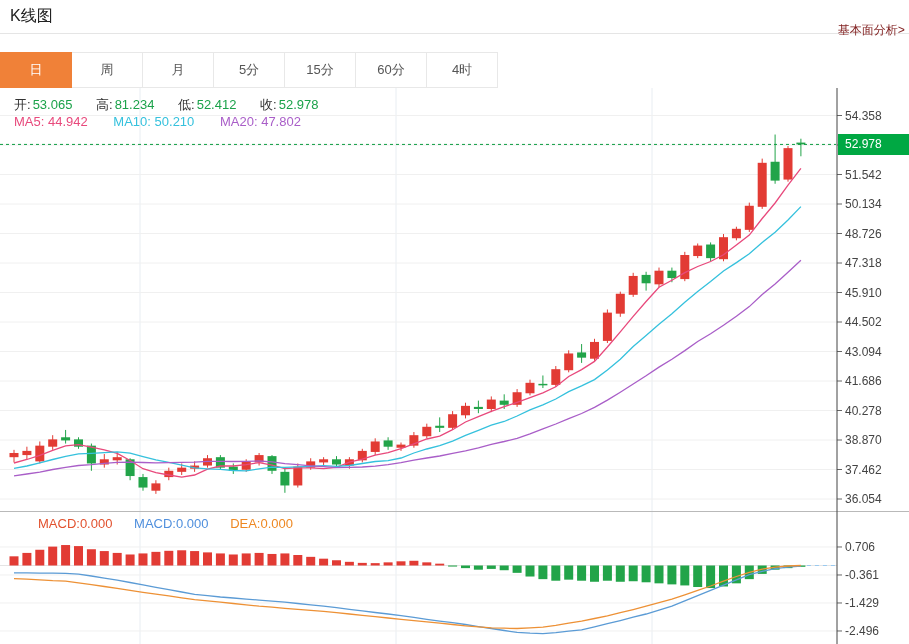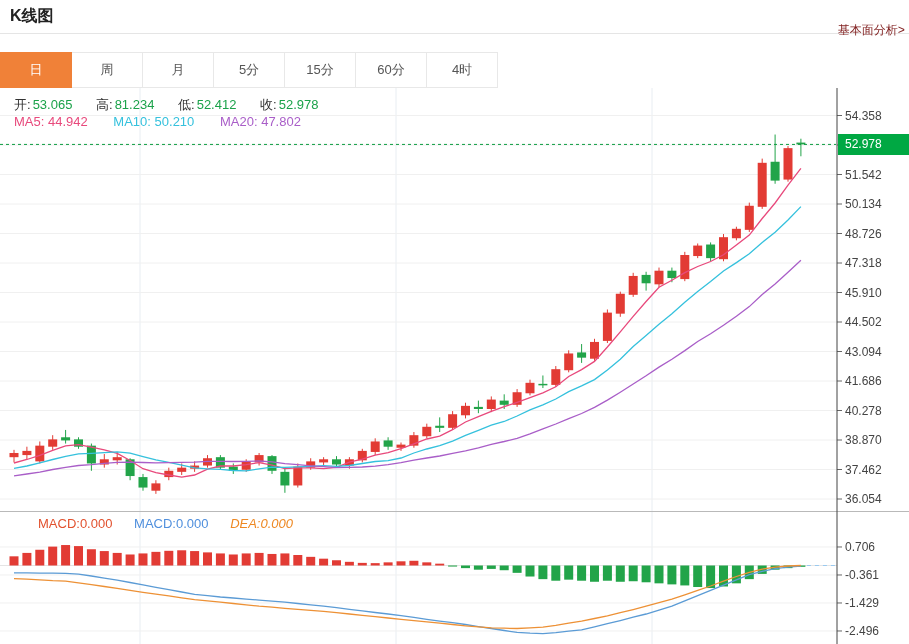--- a/index.html
+++ b/index.html
@@ -1,34 +1,34 @@
 <!DOCTYPE html>
 <html><head>
 <meta charset="utf-8">
 <style>
   html,body{margin:0;padding:0;}
   body{width:909px;height:644px;position:relative;background:#fff;overflow:hidden;
        font-family:"Liberation Sans","DejaVu Sans",sans-serif;}
   .header{position:absolute;top:0;left:0;width:909px;height:33px;border-bottom:1px solid #e5e5e5;background:#fff;}
-  .page-title{position:absolute;left:10px;top:6px;margin:0;font-size:16px;font-weight:bold;color:#222;}
+  .page-title{position:absolute;left:10px;top:6px;margin:0;font-size:16px;font-weight:normal;color:#222;}
   .fund-link{position:absolute;right:4px;top:22px;font-size:12px;color:#7f1d1d;text-decoration:none;cursor:pointer;font-family:Liberation Mono, monospace;}
   .tabs{position:absolute;top:52px;left:0;display:flex;z-index:5;background:#fff;}
   .tab{width:70px;height:34px;line-height:34px;text-align:center;font-size:13px;color:#555;
        border:1px solid #e8e8e8;border-left:none;cursor:pointer;background:#fff;box-sizing:content-box;}
   .tab:first-child{border-left:1px solid #e8e8e8;}
   .tab.active{background:#f08138;border-color:#f08138;color:#fff;}
   .quote-row{position:absolute;top:96px;left:14px;font-size:13px;color:#333;z-index:3;white-space:nowrap;}
   .quote-row .pair{margin-right:20px;}
   .quote-row .val{color:#1ba24a;margin-left:2px;}
   .ma-row{position:absolute;top:114px;left:14px;font-size:13px;z-index:3;white-space:nowrap;}
   .ma-row .pair{margin-right:22px;}
   .ma5{color:#e8497c;} .ma10{color:#35c1dd;} .ma20{color:#a95ec8;}
   .macd-row{position:absolute;top:516px;left:14px;font-size:13px;z-index:3;white-space:nowrap;}
   .macd-row .pair{margin-right:18px;}
-  .m-macd{color:#e2512e;margin-left:24px;} .m-diff{color:#4f8fdd;} .m-dea{color:#ee8822;font-style:italic;}
+  .m-macd{color:#e2512e;margin-left:24px;} .m-diff{color:#4f8fdd;} .m-dea{color:#ee8822;}
   svg{position:absolute;left:0;display:block;}
   #main-svg{top:88px;}
   #macd-svg{top:511px;}
   .price-badge{position:absolute;left:838px;top:134px;width:71px;height:21px;line-height:21px;
        background:#00a843;color:#fff;font-size:12px;padding-left:7px;box-sizing:border-box;z-index:6;}
   text{font-family:"Liberation Sans","DejaVu Sans",sans-serif;}
 </style>
 </head>
 <body>
 

